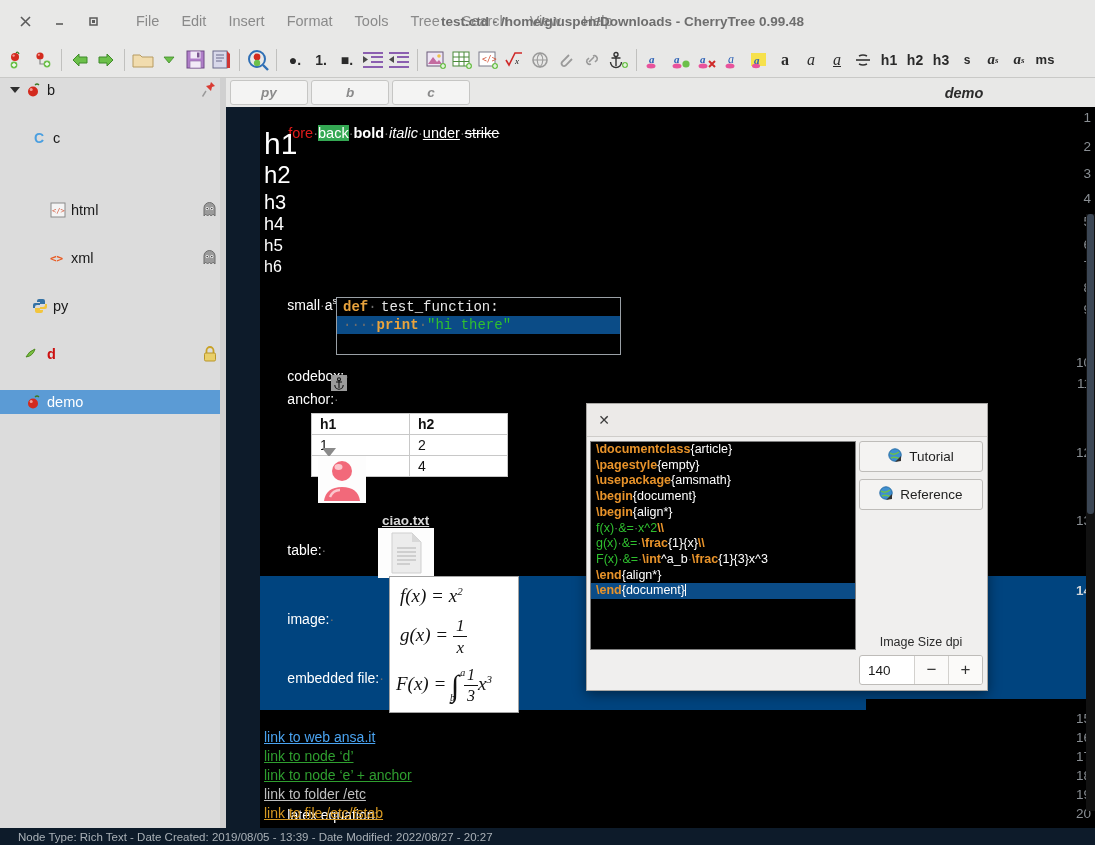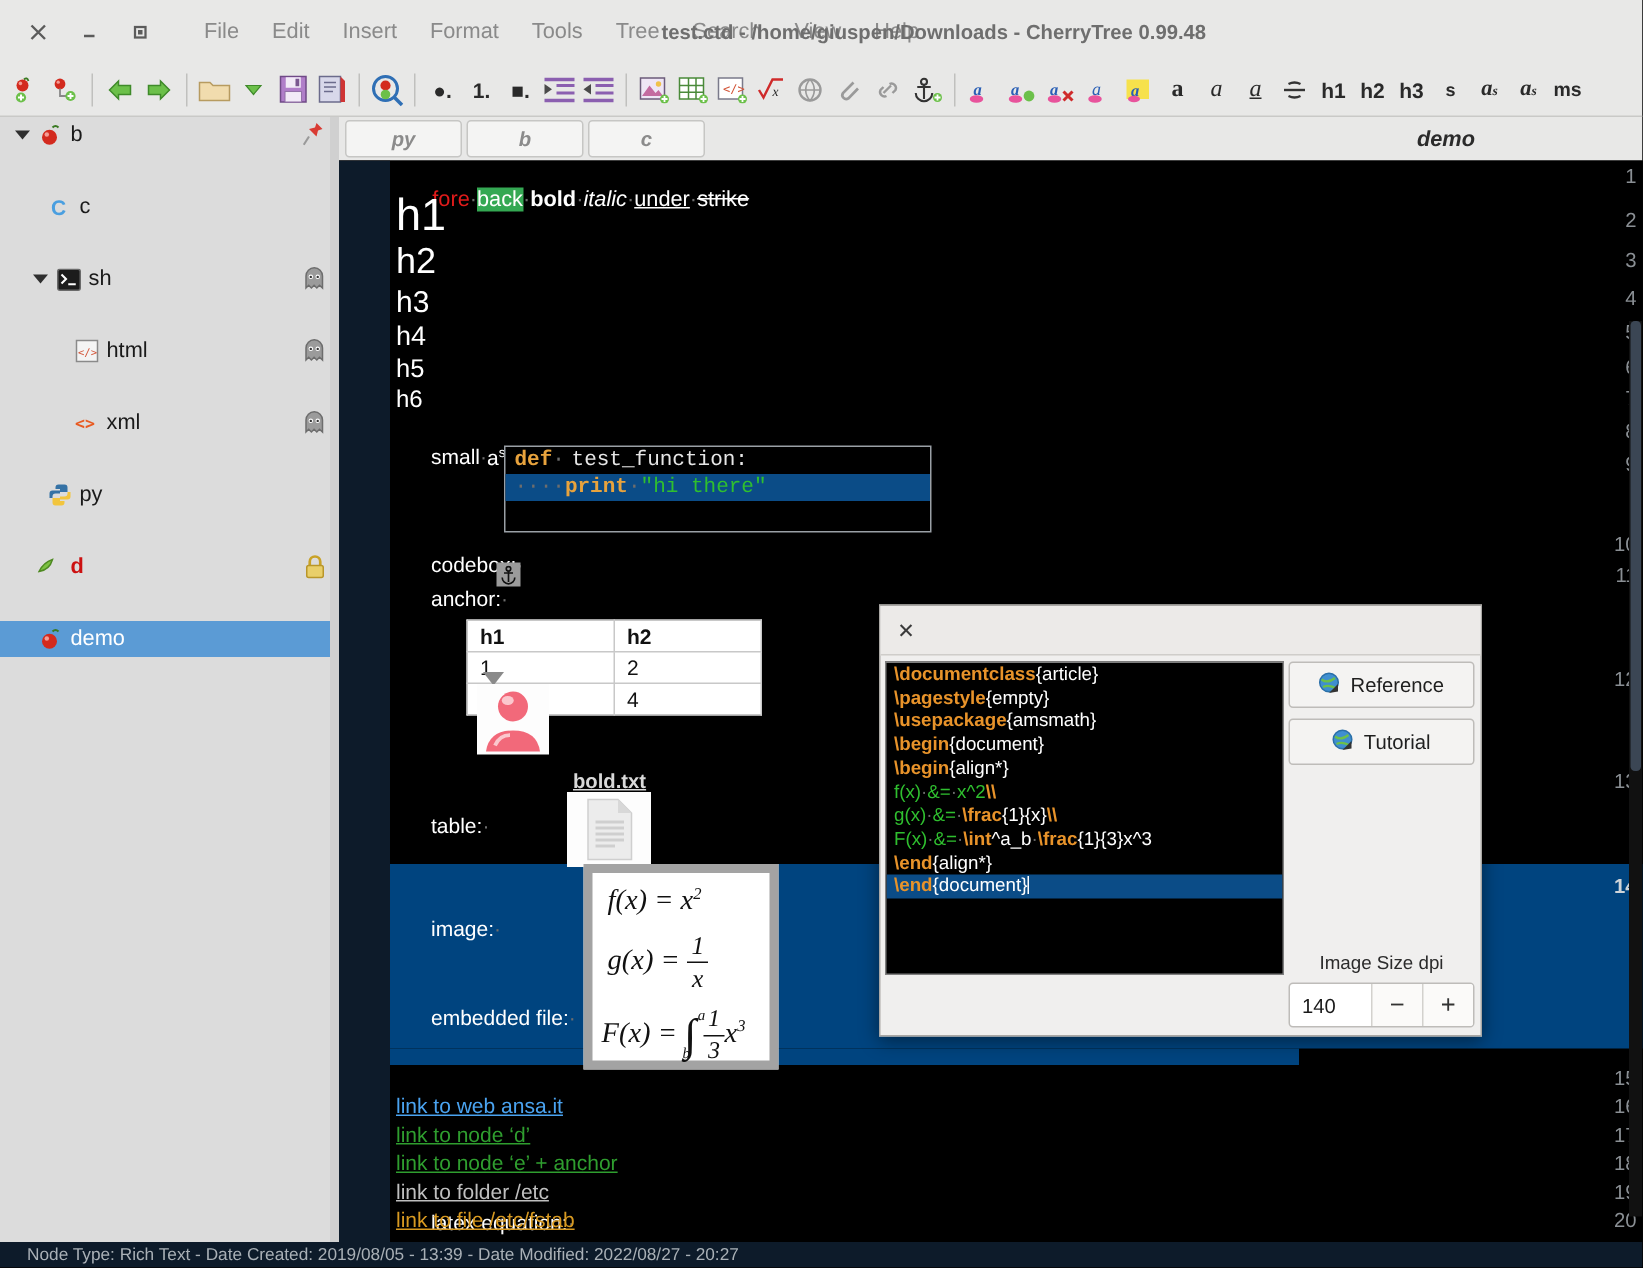--- a/index.html
+++ b/index.html
@@ -125,21 +125,21 @@
 
   
   .lnk { text-decoration: underline; }
   .lnk.web { color: #4aa3f0; }
   .lnk.node { color: #2f9e2f; text-align: center; }
   .lnk.folder { color: #bfbfbf; }
   .lnk.file { color: #d79921; }
 
   
   .latexprev {
-    position: absolute; background: #ffffff; border: 6px solid #a3a3a3;
+    position: absolute; background: #ffffff; border: 1px solid #a3a3a3;
     font-family: "Liberation Serif", serif; color: #111;
   }
   .frac { display: inline-block; vertical-align: middle; text-align: center; }
   .frac .num { display: block; border-bottom: 1.2px solid #111; padding: 0 3px; line-height: 1.25; }
   .frac .den { display: block; padding: 0 3px; line-height: 1.25; }
 
   
   .dialog {
     position: absolute; left: 586px; top: 403px; width: 402px; height: 288px;
     background: #f0efee; border: 1px solid #a9a7a4;
@@ -476,42 +476,20 @@
 
     <div class="tnode" style="top:24px; padding-left:30px;">
       <div class="nicon">
         <svg width="16" height="16" viewBox="0 0 16 16">
             <text x="2" y="13" font-size="14" font-weight="bold" fill="#4a9fe0" font-family="sans-serif">C</text>
           </svg>
       </div>
       <div class="tlabel">c</div>
     </div>
 
-    <div class="tnode" style="top:48px; padding-left:18px;">
-      <div class="tw">
-          <div class="arrow-d"></div>
-        </div>
-      <div class="nicon">
-        <svg width="16" height="15" viewBox="0 0 16 15">
-            <rect x="0.5" y="0.5" width="15" height="14" rx="1.5" fill="#1c1c1c" stroke="#6a6a6a"></rect>
-            <path d="M3 4 L6 7 L3 10" stroke="#fff" stroke-width="1.4" fill="none"></path>
-            <path d="M7.5 10.5 h5" stroke="#fff" stroke-width="1.4"></path>
-          </svg>
-      </div>
-      <div class="tlabel">sh</div>
-      <div class="rmark" style="top:3px;">
-        <svg width="17" height="17" viewBox="0 0 17 17">
-            <path d="M3 15 V7 a5.5 5.5 0 0 1 11 0 v8 l-2 -1.8 -1.8 1.8 -1.8 -1.8 -1.8 1.8 -1.8 -1.8 z" fill="#9b9b9b" stroke="#6d6d6d"></path>
-            <circle cx="6.2" cy="7.5" r="1.5" fill="#fff"></circle>
-            <circle cx="10.8" cy="7.5" r="1.5" fill="#fff"></circle>
-            <circle cx="6.2" cy="7.6" r="0.8" fill="#333"></circle>
-            <circle cx="10.8" cy="7.6" r="0.8" fill="#333"></circle>
-          </svg>
-      </div>
-    </div>
 
     <div class="tnode" style="top:72px; padding-left:48px;">
       <div class="nicon">
         <svg width="16" height="16" viewBox="0 0 16 16">
             <rect x="1" y="1" width="14" height="14" fill="#f4f4f4" stroke="#8a8a8a"></rect>
             <text x="2" y="11" font-size="7" fill="#d3563a" font-family="monospace">&lt;/&gt;</text>
           </svg>
       </div>
       <div class="tlabel">html</div>
       <div class="rmark" style="top:3px;">
@@ -676,21 +654,21 @@
         <circle cx="24" cy="15" r="10" fill="#f2697a"></circle>
         <ellipse cx="20.5" cy="11" rx="4" ry="3" fill="#fbc7cd"></ellipse>
         <path d="M6 45 q2 -14 18 -14 q16 0 18 14 z" fill="#f2697a"></path>
         <path d="M12 41 q3 -7 10 -7" stroke="#fbc7cd" stroke-width="2.5" fill="none"></path>
       </svg>
     </div>
     <div class="etext" style="left:38px; top:488px; font-size:14px;">
       <span>image:</span><span class="dotsep">·</span>
     </div>
 
-    <div style="position:absolute; left:156px; top:406px; font-size:13.5px; font-weight:bold; color:#d8d8d8; text-decoration:underline;">bold.txt</div>
+    <div style="position:absolute; left:156px; top:406px; font-size:13.5px; font-weight:bold; color:#d8d8d8; text-decoration:underline;">ciao.txt</div>
     <div style="position:absolute; left:152px; top:421px; width:56px; height:50px; background:#fdfdfd;">
       <svg width="56" height="50" viewBox="0 0 56 50">
         <path d="M14 5 h20 l9 9 v31 H14 z" fill="#ececec" stroke="#cfcfcf"></path>
         <path d="M34 5 v9 h9 z" fill="#d8d8d8"></path>
         <path d="M19 20 h19 M19 24 h19 M19 28 h19 M19 32 h19 M19 36 h13" stroke="#cfcfcf" stroke-width="2"></path>
       </svg>
     </div>
     <div class="etext" style="left:38px; top:547px; font-size:14px;">
       <span>embedded file:</span><span class="dotsep">·</span>
     </div>
@@ -756,31 +734,31 @@
 
       <div class="sidebtns">
         <div class="dbtn">
           <span>
             <svg width="15" height="15" viewBox="0 0 15 15">
                 <circle cx="7" cy="7" r="6.2" fill="#3f8fd0" stroke="#2a6fa8"></circle>
                 <path d="M2 5 q4 3 9 -1 M3 10 q4 -2 9 1" stroke="#6cc04a" stroke-width="1.5" fill="none"></path>
                 <path d="M7 14 L13 8 v5 z" fill="#333"></path>
               </svg>
           </span>
-          <span>Reference</span>
+          <span>Tutorial</span>
         </div>
         <div class="dbtn">
           <span>
             <svg width="15" height="15" viewBox="0 0 15 15">
                 <circle cx="7" cy="7" r="6.2" fill="#3f8fd0" stroke="#2a6fa8"></circle>
                 <path d="M2 5 q4 3 9 -1 M3 10 q4 -2 9 1" stroke="#6cc04a" stroke-width="1.5" fill="none"></path>
                 <path d="M7 14 L13 8 v5 z" fill="#333"></path>
               </svg>
           </span>
-          <span>Tutorial</span>
+          <span>Reference</span>
         </div>
       </div>
 
       <div class="dpi-label">Image Size dpi</div>
       <div class="spin">
         <div class="val">140</div>
         <div class="sb">−</div>
         <div class="sb">+</div>
       </div>
     </div>

